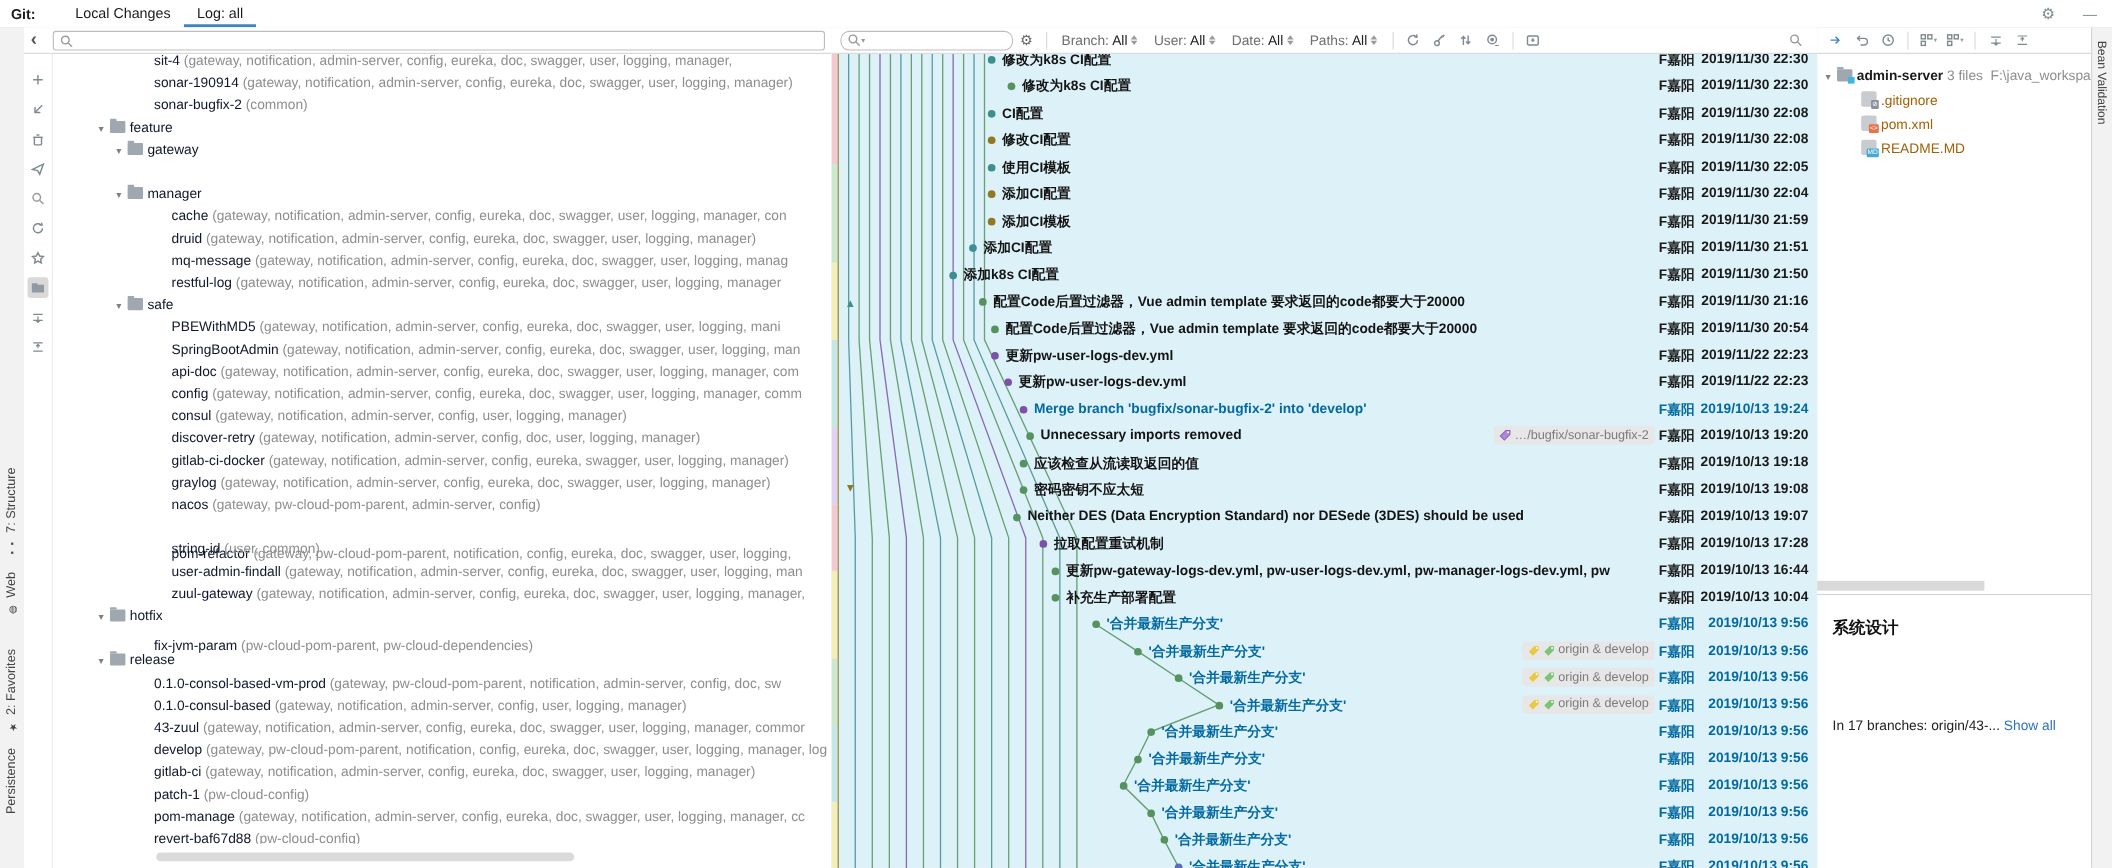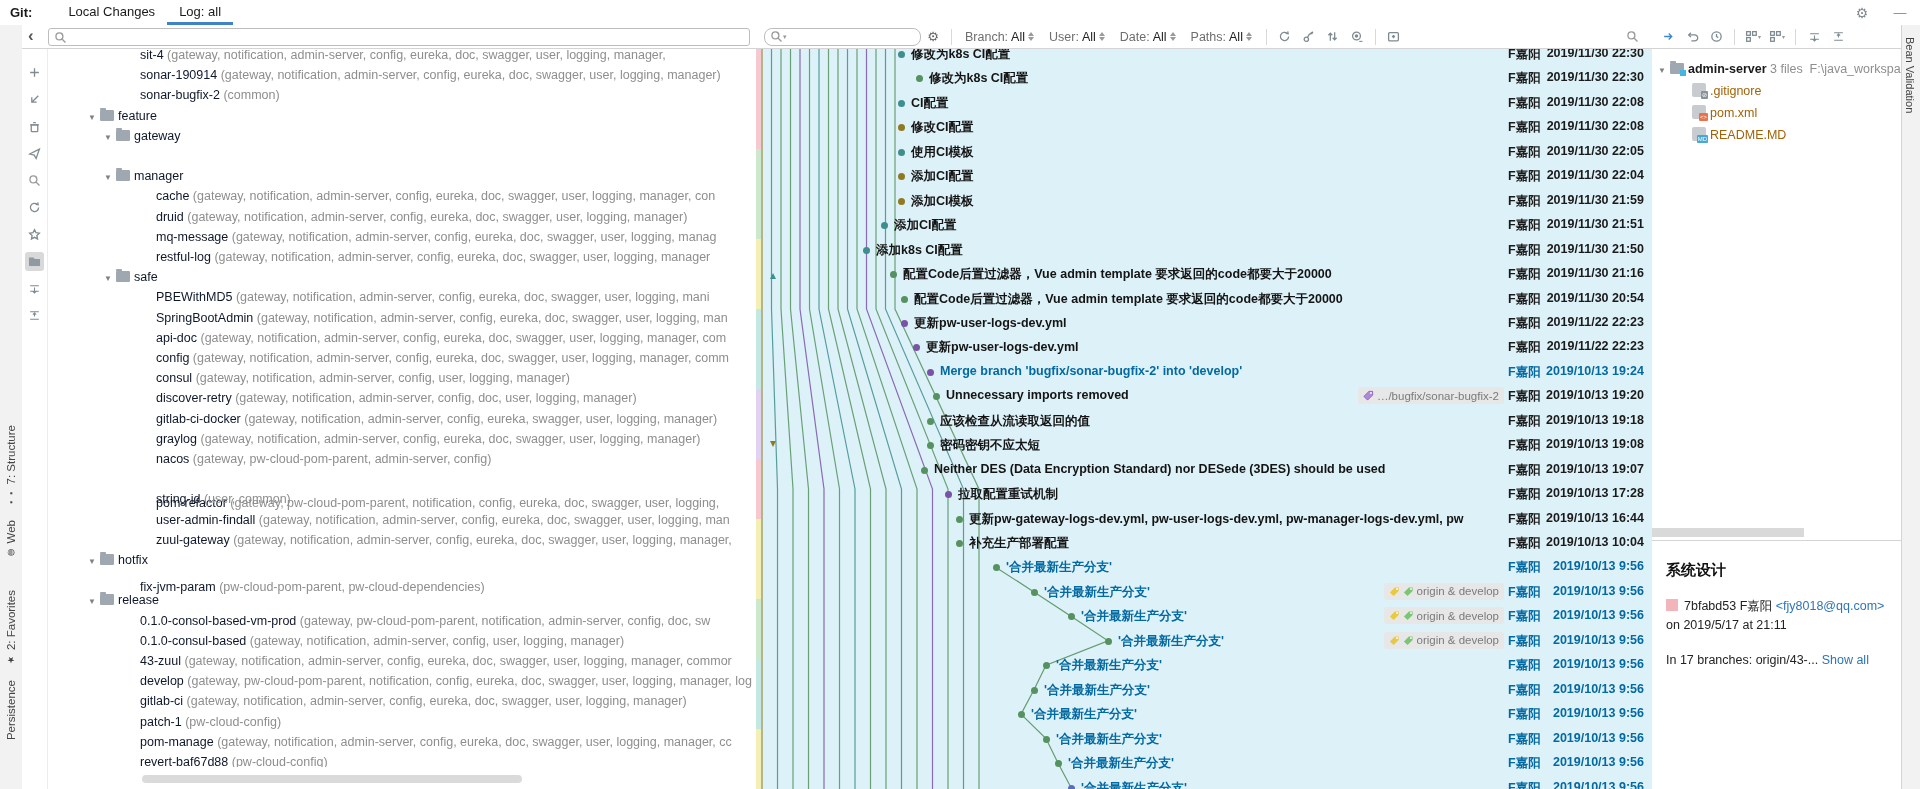--- a/index.html
+++ b/index.html
@@ -676,24 +676,20 @@
   </div>
   <div id="ftree">
       <div class="frow" style="top: 34px;"><span style="padding-left:6px"></span><span class="tri">▼</span><span class="folder blue"></span><b class="rn">admin-server</b> <span style="color:#8e8e8e"><span class="rc">3 files</span>&nbsp;&nbsp;<span class="rpth">F:\java_workspace</span></span></div>
       <div class="frow" style="top: 56px;"><span style="padding-left:40px"></span><span class="ficon"><i style="background:#8a9199">⊘</i></span><span class="green fn">.gitignore</span></div>
       <div class="frow" style="top: 78px;"><span style="padding-left:40px"></span><span class="ficon"><i style="background:#e8734a">&lt;&gt;</i></span><span class="green fn">pom.xml</span></div>
       <div class="frow" style="top: 100px;"><span style="padding-left:40px"></span><span class="ficon"><i style="background:#47a7d6">MD</i></span><span class="green fn">README.MD</span></div>
     </div>
   <div class="r-hthumb"></div>
   <div class="r-div"></div>
   <div class="d-title">系统设计</div>
-  <div class="d-author">
-    <span class="sq"></span><span>7bfabd53</span>&nbsp;<span>F嘉阳</span>
-    <span class="link">&lt;fjy8018@qq.com&gt;</span><span> on 2019/5/17 at 21:11</span>
-  </div>
   <div class="d-branches">
     <span>In 17 branches: origin/43-... </span><span class="link">Show all</span>
   </div>
 </div>
 
 <div class="stripe-r">
   <div class="vlabel-r">Bean Validation</div>
 </div>
 
 </body></html>

